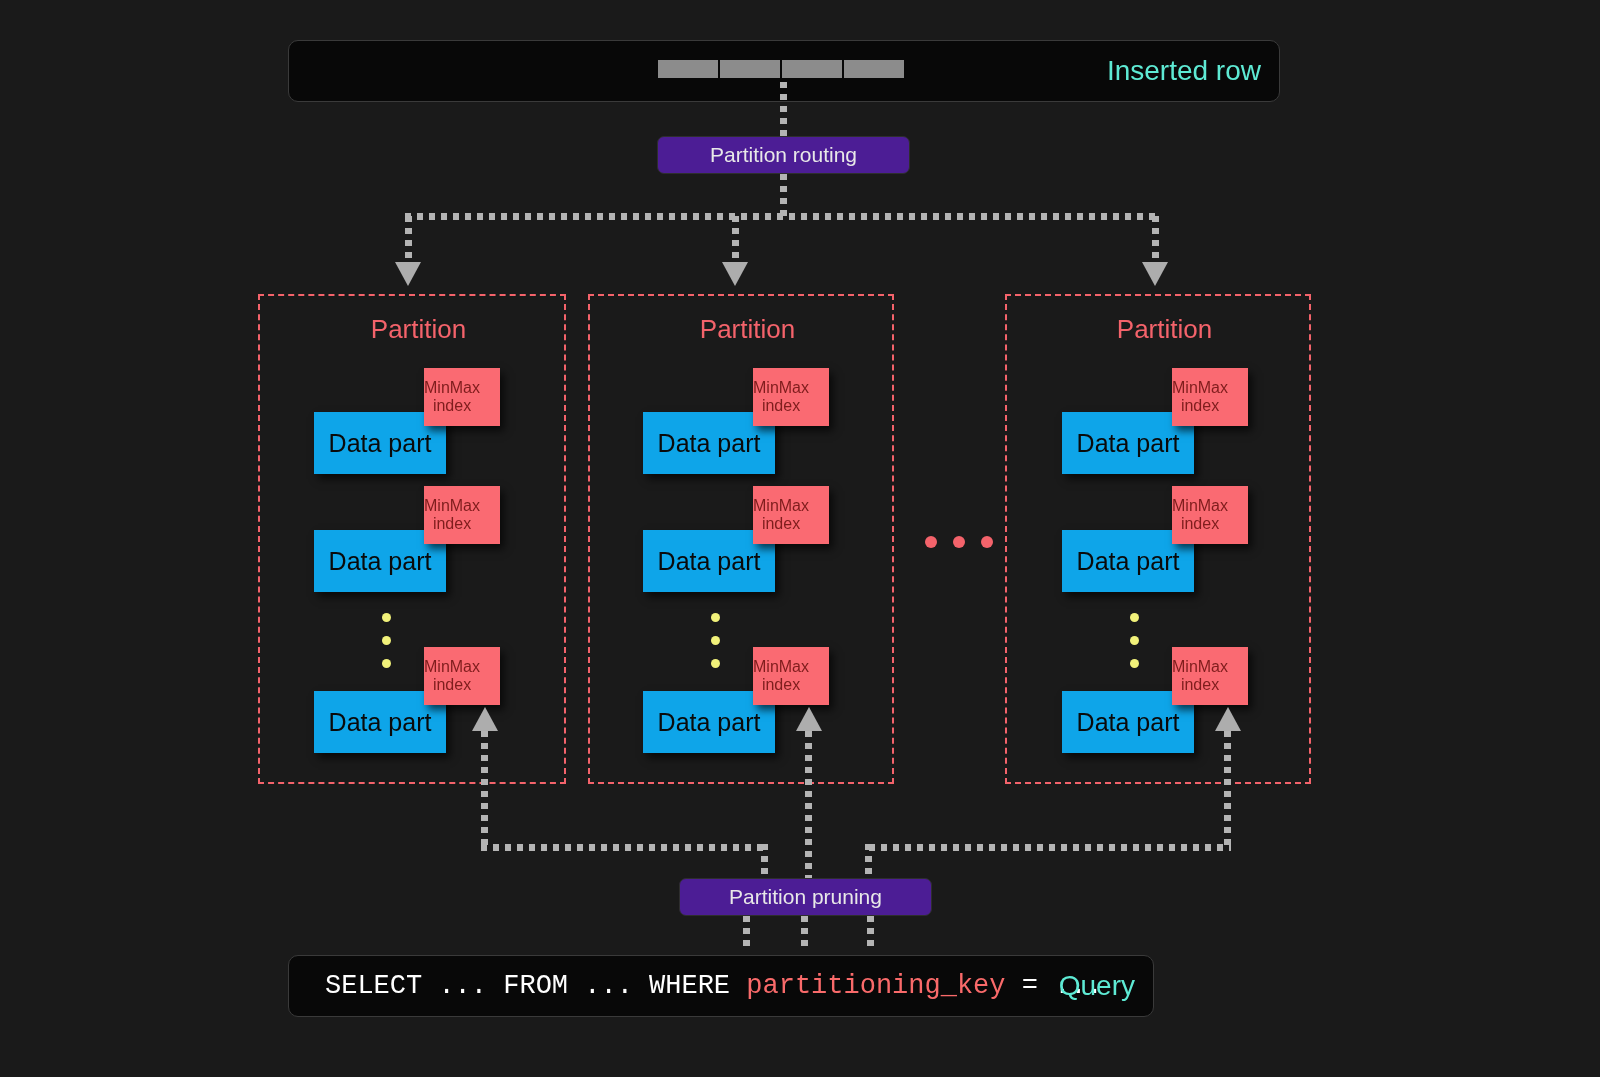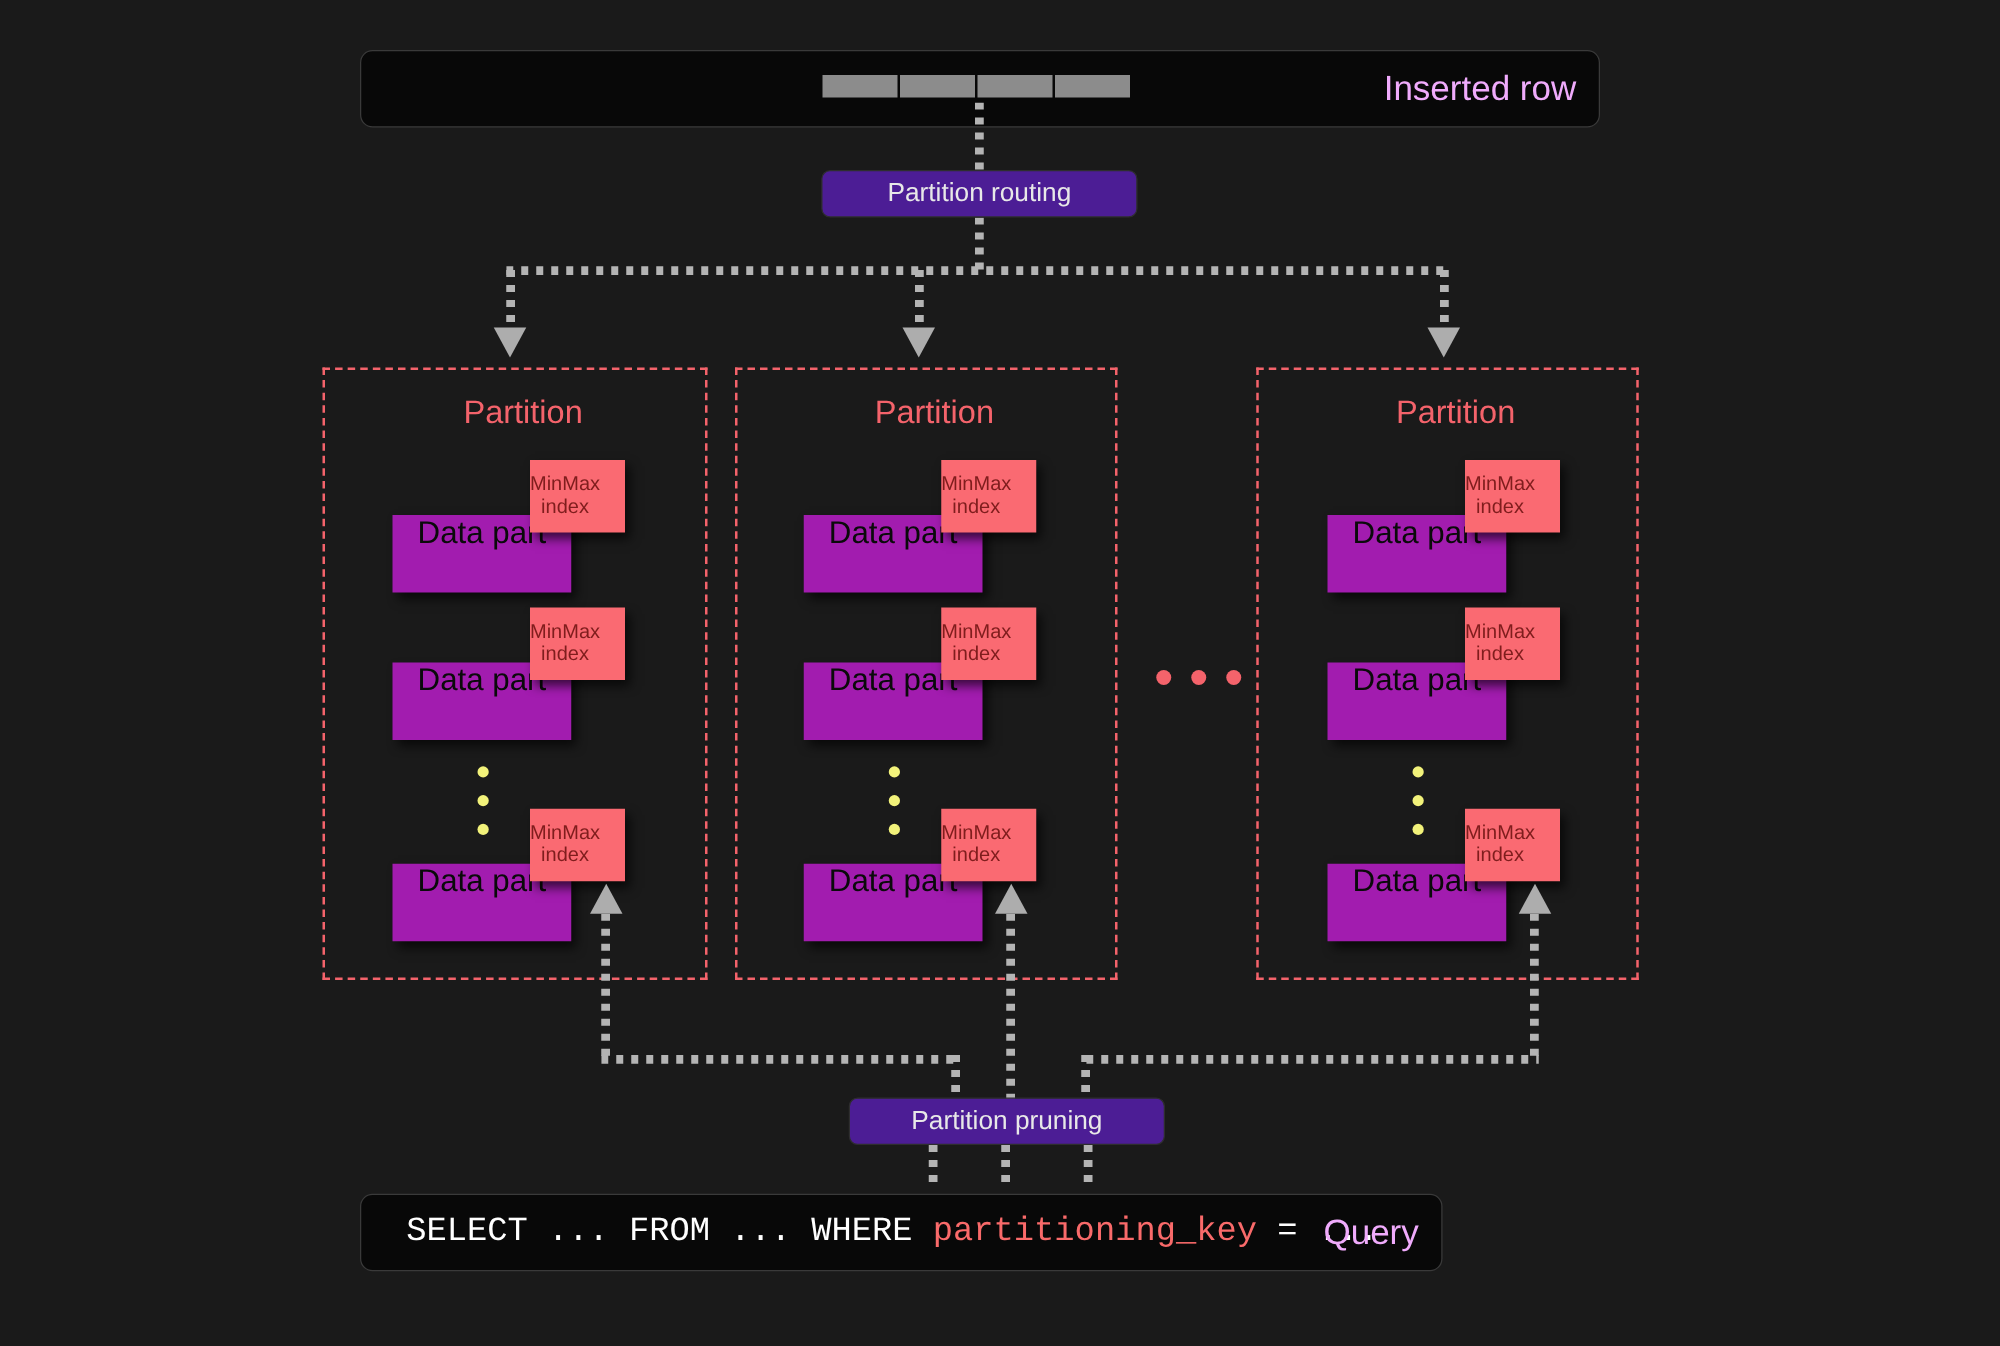--- a/index.html
+++ b/index.html
@@ -22,21 +22,21 @@
     background: #080808;
     border: 1px solid #3a3a3a;
     border-radius: 10px;
     box-sizing: border-box;
   }
   .bar-label {
     position: absolute;
     right: 18px;
     top: 50%;
     transform: translateY(-50%);
-    color: #f0abfc;
+    color: #5eead4;
     font-size: 28px;
     white-space: nowrap;
   }
 
   
   .row-cells {
     position: absolute;
     display: flex;
     gap: 2px;
   }
@@ -88,26 +88,27 @@
     right: 0;
     text-align: center;
     color: #f4636b;
     font-size: 26px;
   }
 
   
   .part-group { position: absolute; }
   .data-part {
     position: absolute;
-    width: 143px;
+    width: 132px;
     height: 62px;
-    background: #a21caf;
+    background: #0ea5e9;
     color: #0a0a0a;
     font-size: 25px;
     display: flex;
+    align-items: center;
     justify-content: center;
     box-shadow: 4px 5px 8px rgba(0,0,0,0.65);
     z-index: 3;
   }
   .minmax {
     position: absolute;
     width: 76px;
     height: 58px;
     background: #fa6a72;
     color: #7f1d1d;

